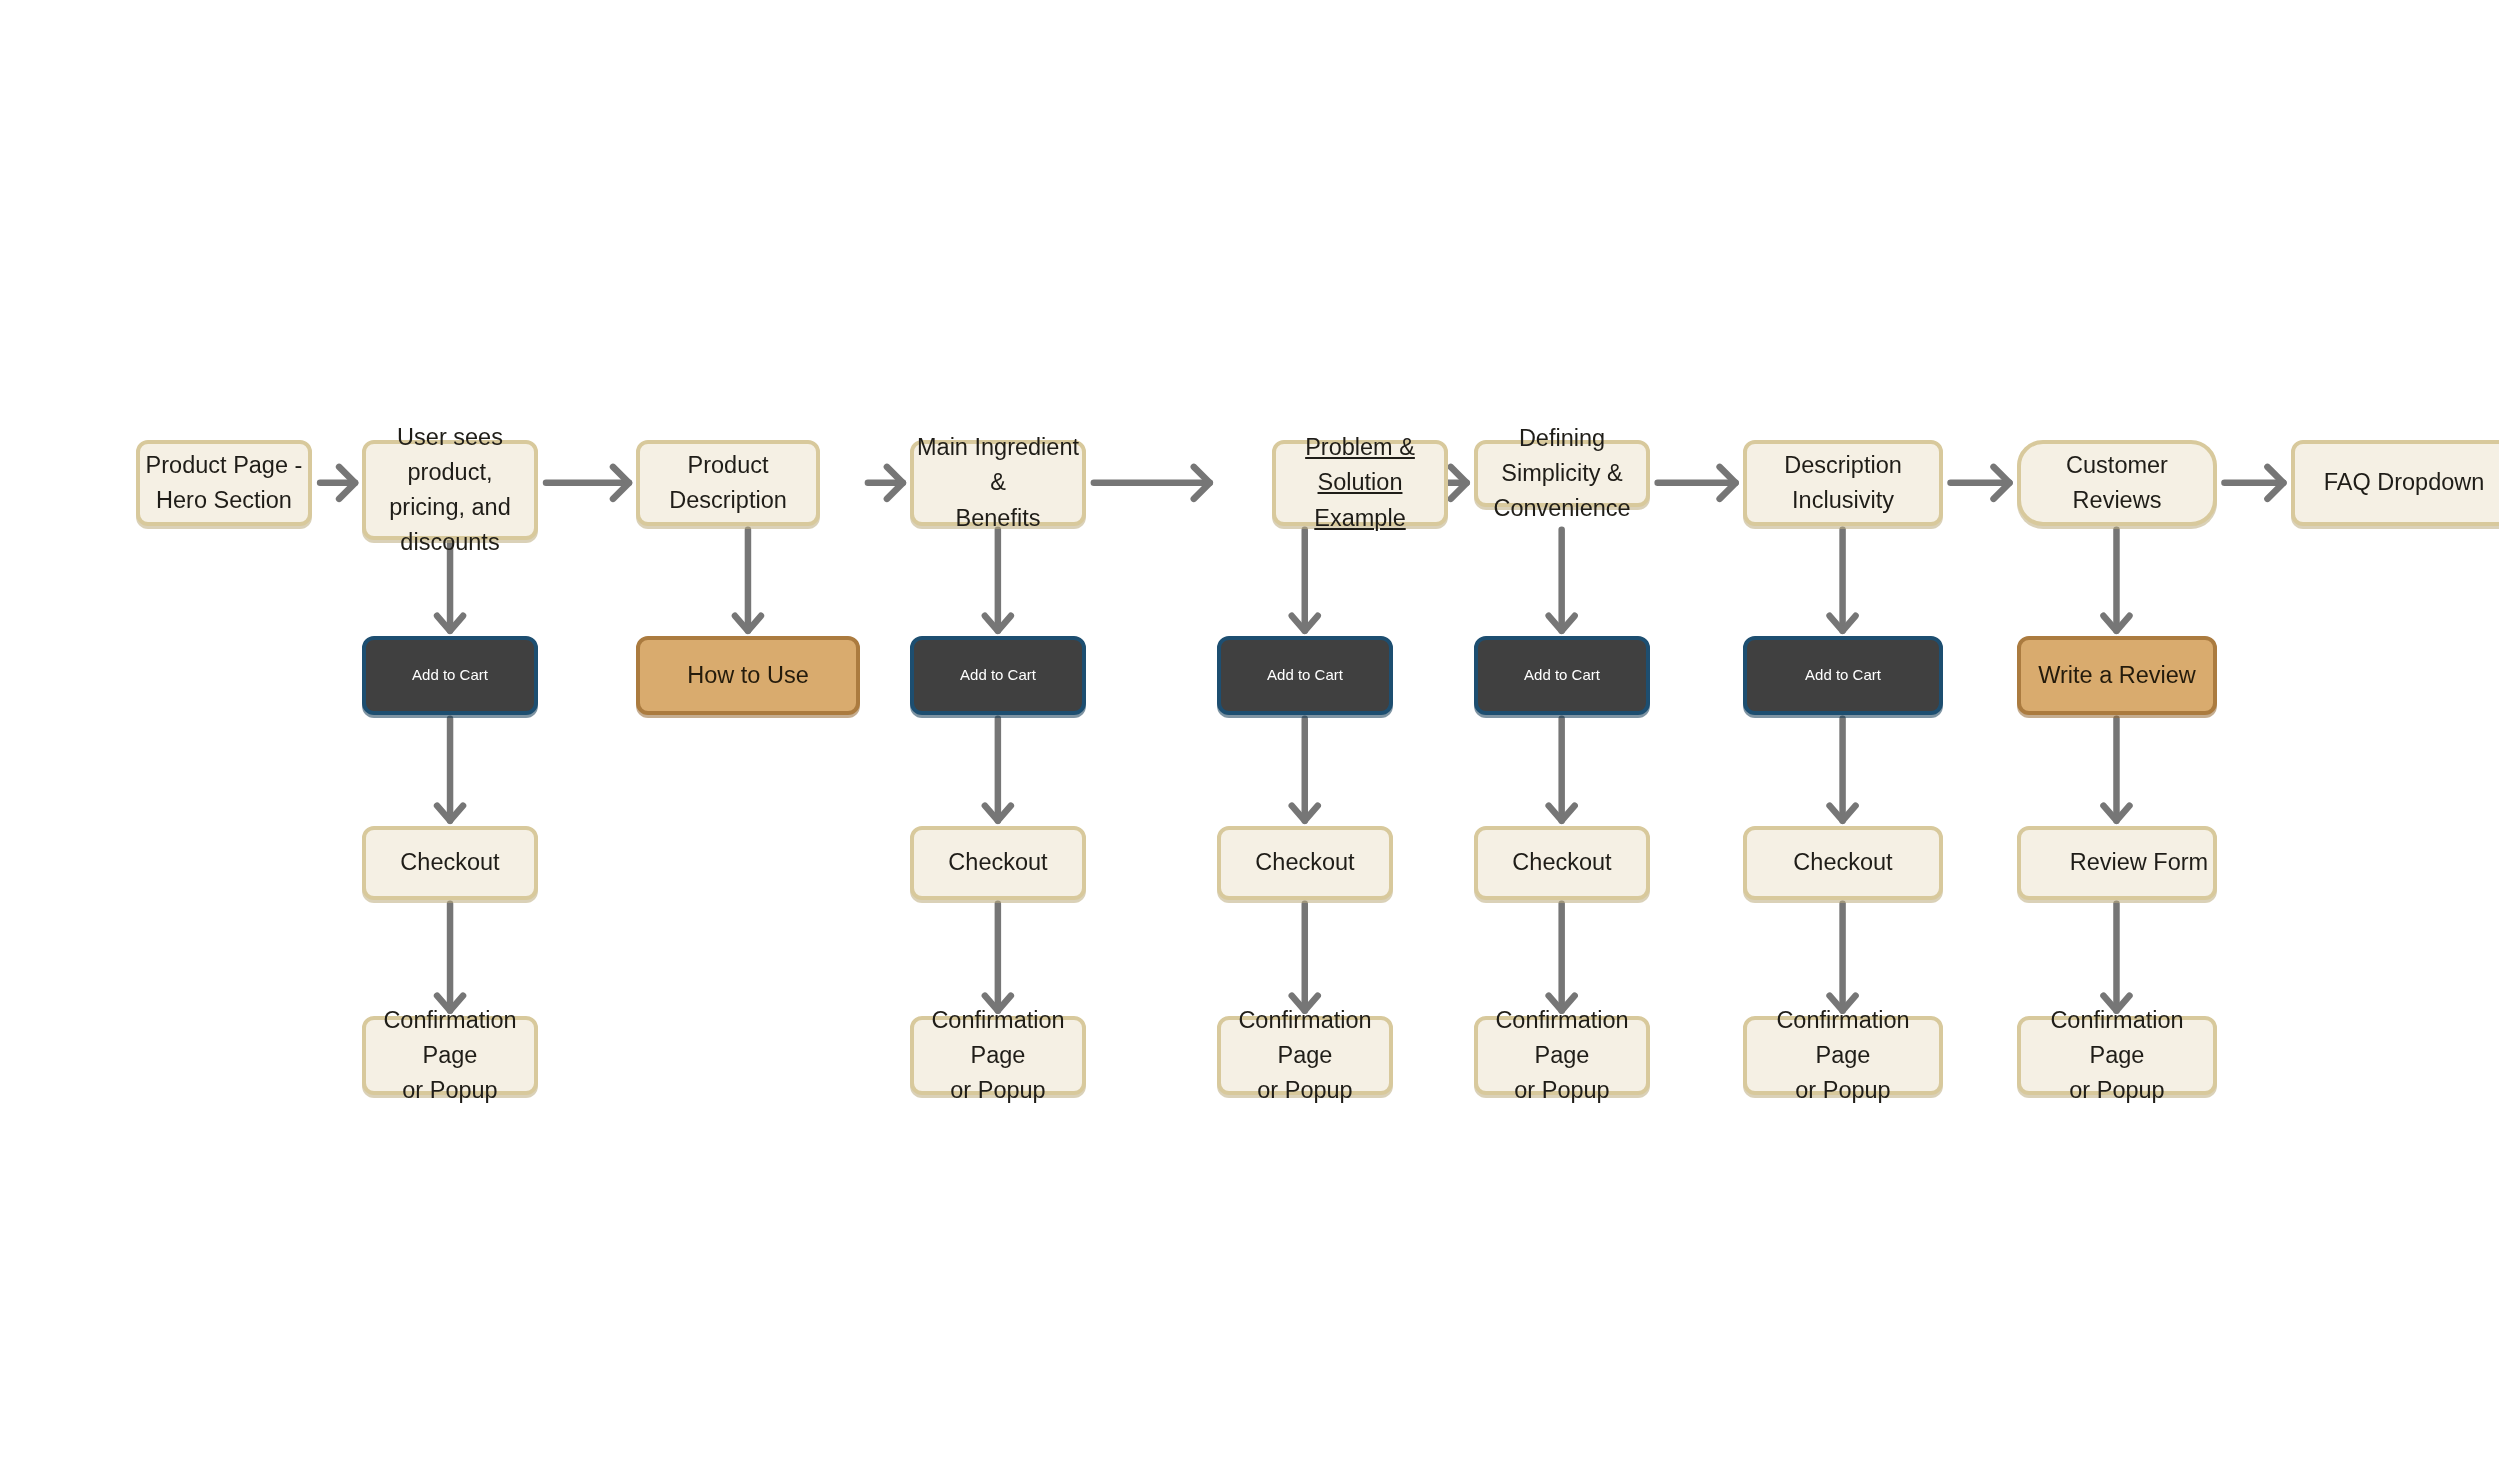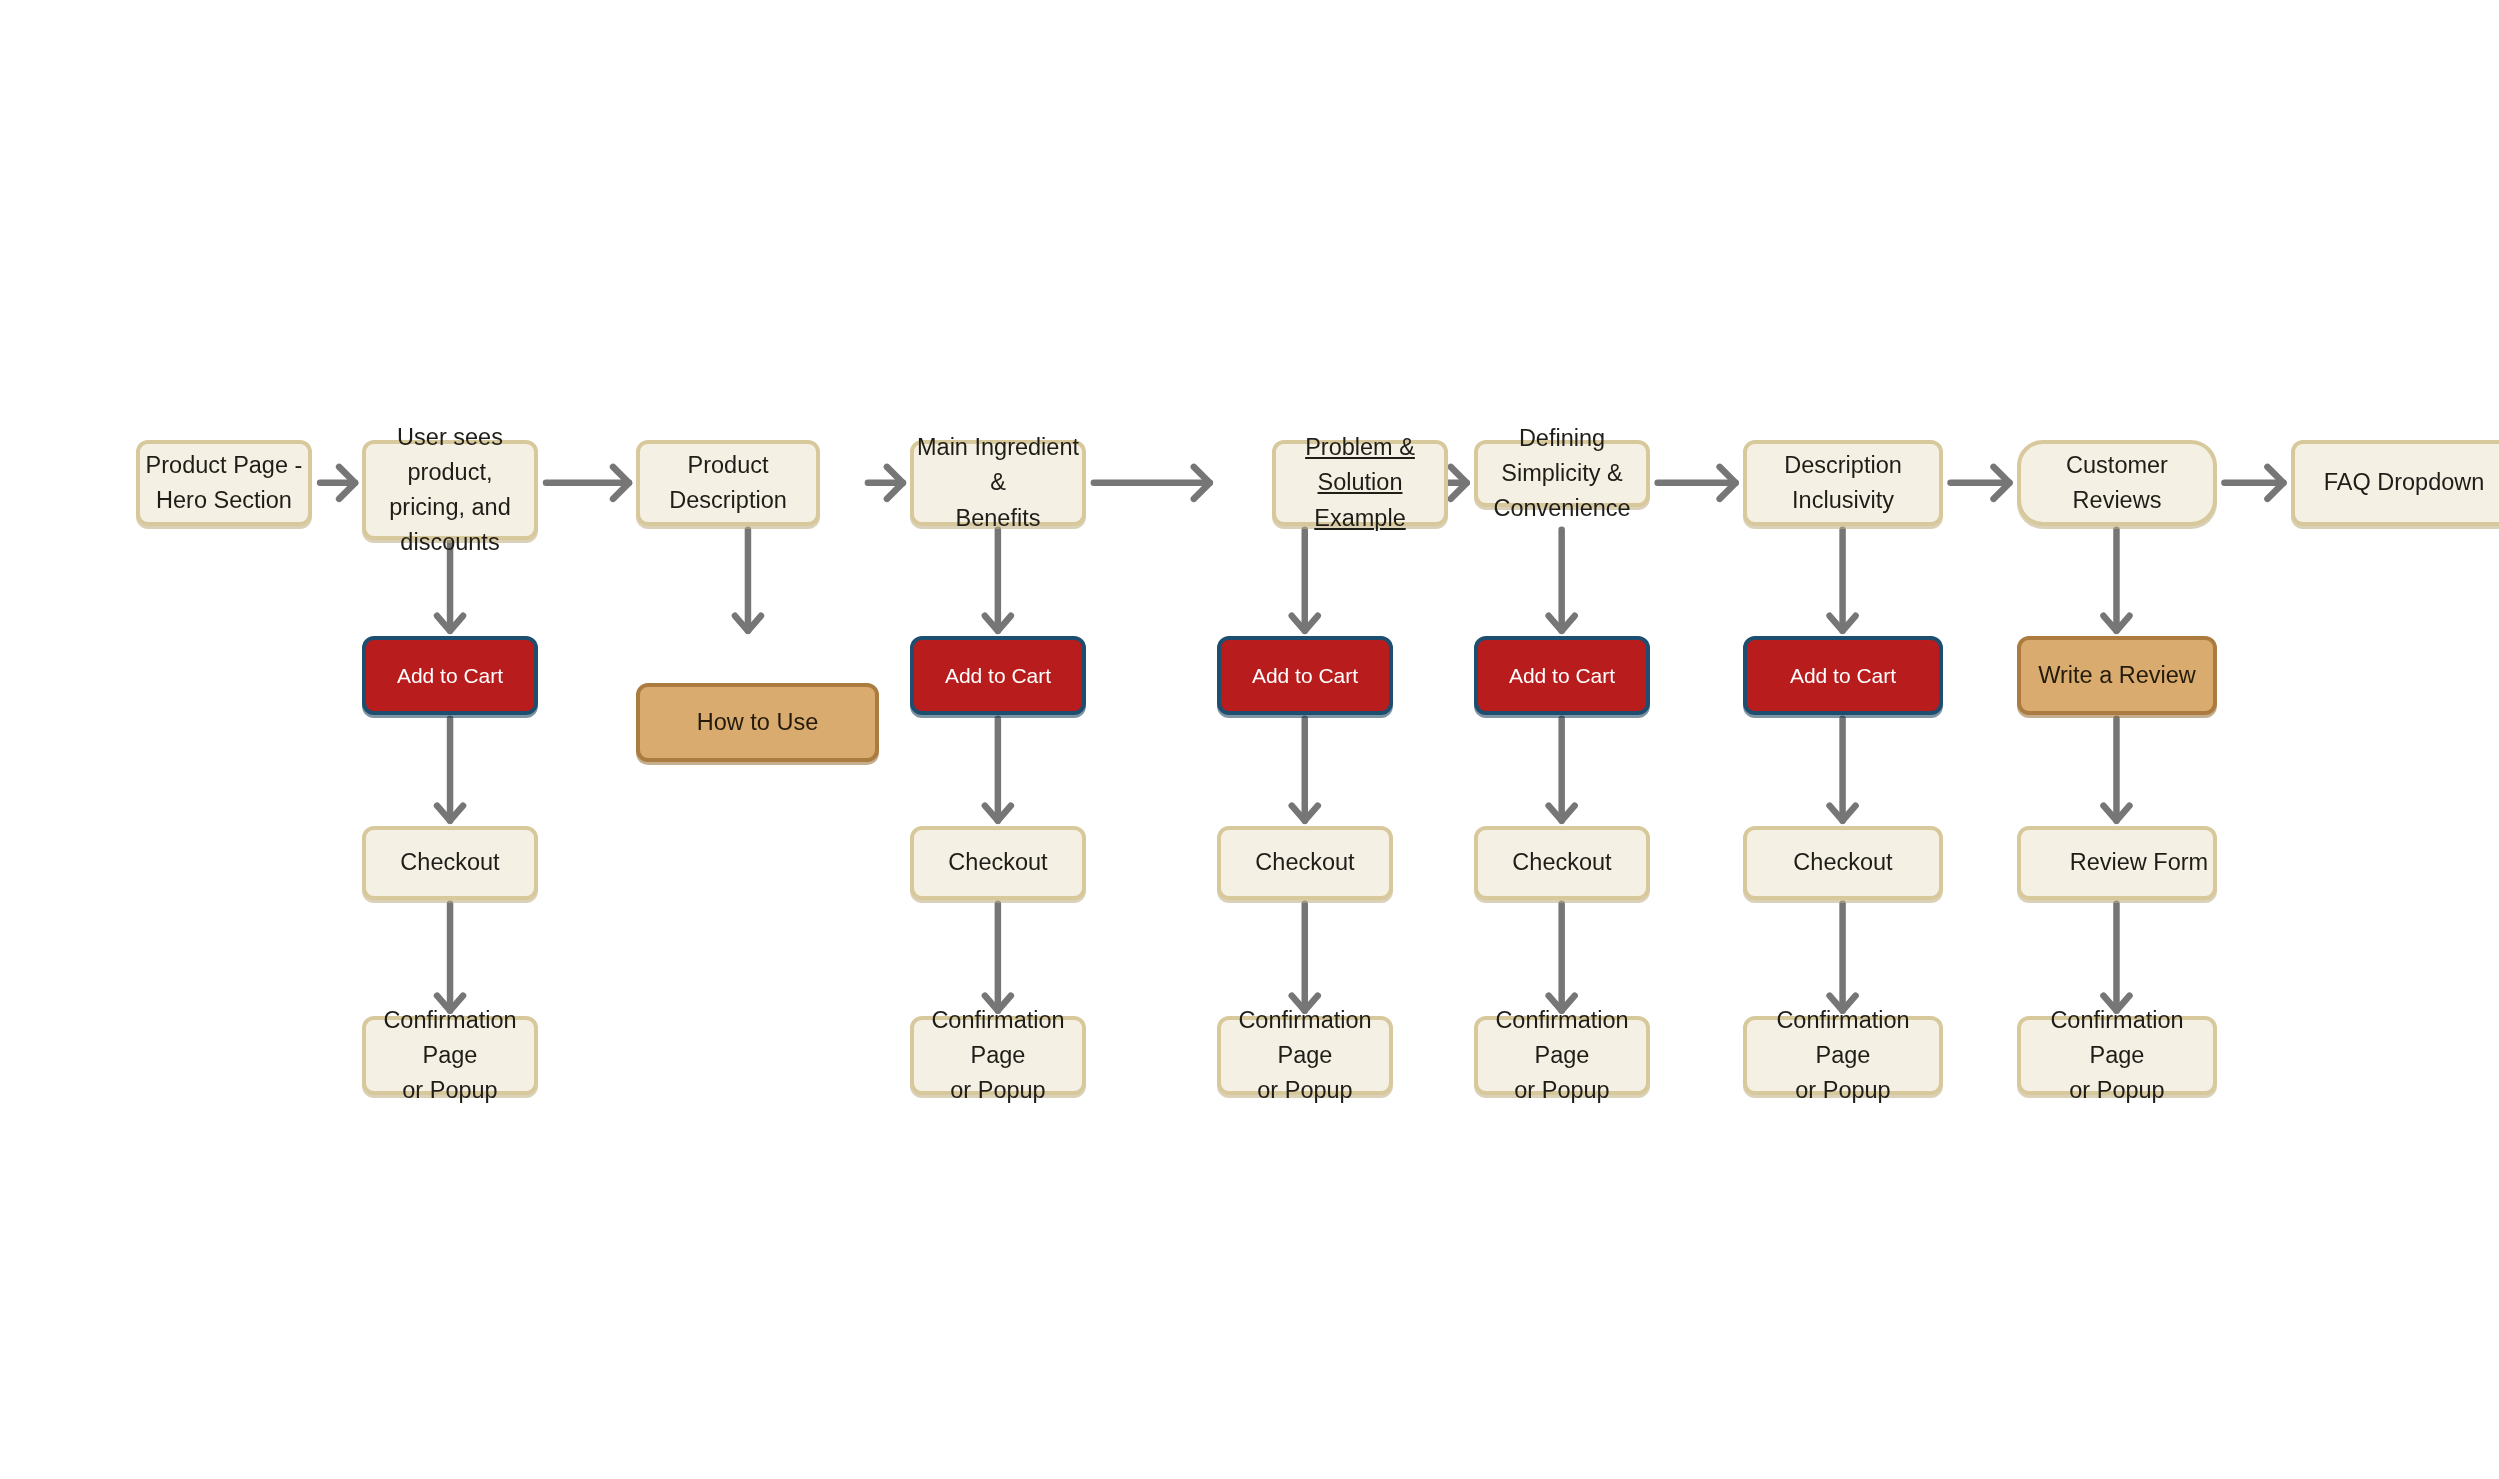--- a/index.html
+++ b/index.html
@@ -39,24 +39,24 @@
 
   .node.page {
     background: #f5f0e4;
     border: 4.5px solid #d8c99c;
     color: #1f1d18;
     font-size: 23.5px;
     box-shadow: 0 3px 0 0 rgba(188,172,126,0.55);
   }
 
   .node.cta-blue {
-    background: #b91c1c;
+    background: #404040;
     border: 4.5px solid #1d4e70;
     color: #ffffff;
-    font-size: 21px;
+    font-size: 15px;
     box-shadow: 0 3px 0 0 rgba(20,60,88,0.55);
   }
 
   .node.cta-orange {
     background: #d9ab6e;
     border: 4.5px solid #ab7b3f;
     color: #241b0c;
     font-size: 23.5px;
     box-shadow: 0 3px 0 0 rgba(150,106,52,0.55);
   }
@@ -142,21 +142,21 @@
   <div id="nodes">
       <div class="node page" style="left: 136px; top: 440px; width: 176px; height: 86px;">Product Page -
 Hero Section</div>
       <div class="node page" style="left: 362px; top: 440px; width: 176px; height: 100px;">User sees product,
 pricing, and discounts</div>
       <div class="node cta-blue" style="left: 362px; top: 636px; width: 176px; height: 79px;">Add to Cart</div>
       <div class="node page" style="left: 362px; top: 826px; width: 176px; height: 74px;">Checkout</div>
       <div class="node page" style="left: 362px; top: 1016px; width: 176px; height: 79px;">Confirmation Page
 or Popup</div>
       <div class="node page" style="left: 636px; top: 440px; width: 184px; height: 86px;">Product Description</div>
-      <div class="node cta-orange" style="left: 636px; top: 636px; width: 243px; height: 79px; margin-top: 47px;">How to Use</div>
+      <div class="node cta-orange" style="left: 636px; top: 636px; width: 224px; height: 79px;">How to Use</div>
       <div class="node page" style="left: 910px; top: 440px; width: 176px; height: 86px;">Main Ingredient &amp;
 Benefits</div>
       <div class="node cta-blue" style="left: 910px; top: 636px; width: 176px; height: 79px;">Add to Cart</div>
       <div class="node page" style="left: 910px; top: 826px; width: 176px; height: 74px;">Checkout</div>
       <div class="node page" style="left: 910px; top: 1016px; width: 176px; height: 79px;">Confirmation Page
 or Popup</div>
       <div class="node page" style="left: 1272px; top: 440px; width: 176px; height: 86px; text-decoration: underline;">Problem &amp; Solution
 Example</div>
       <div class="node cta-blue" style="left: 1217px; top: 636px; width: 176px; height: 79px;">Add to Cart</div>
       <div class="node page" style="left: 1217px; top: 826px; width: 176px; height: 74px;">Checkout</div>

